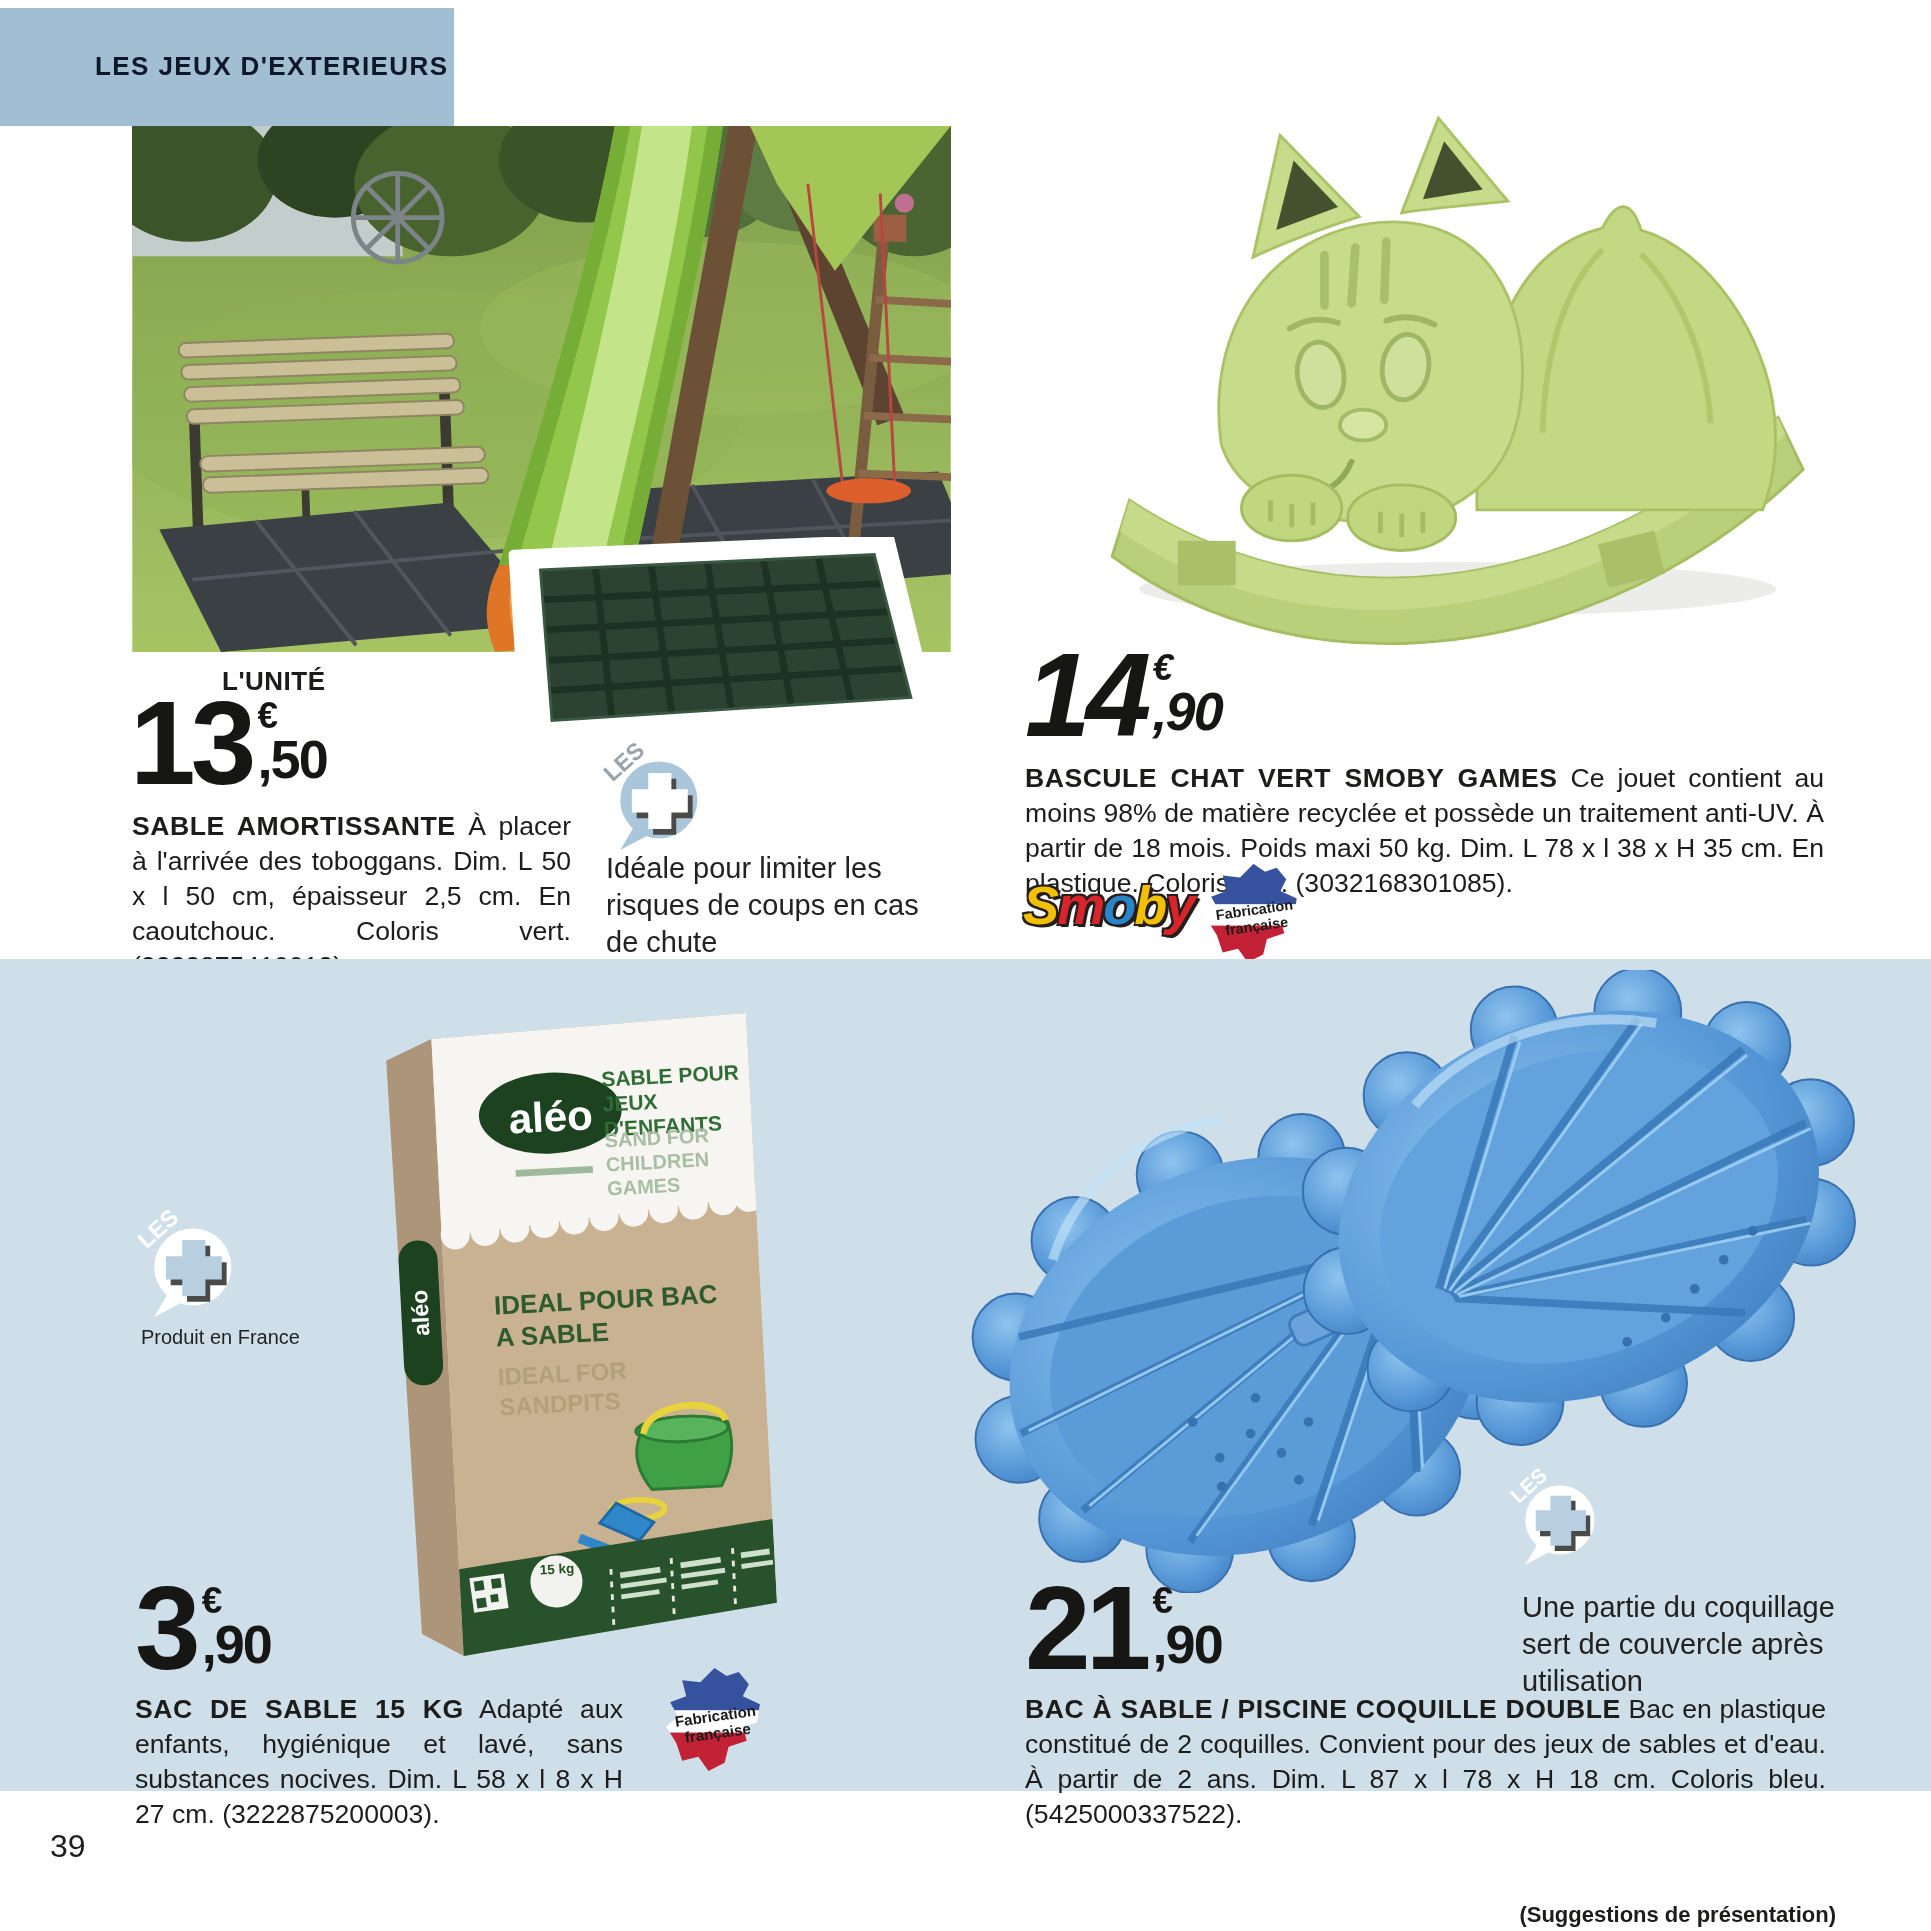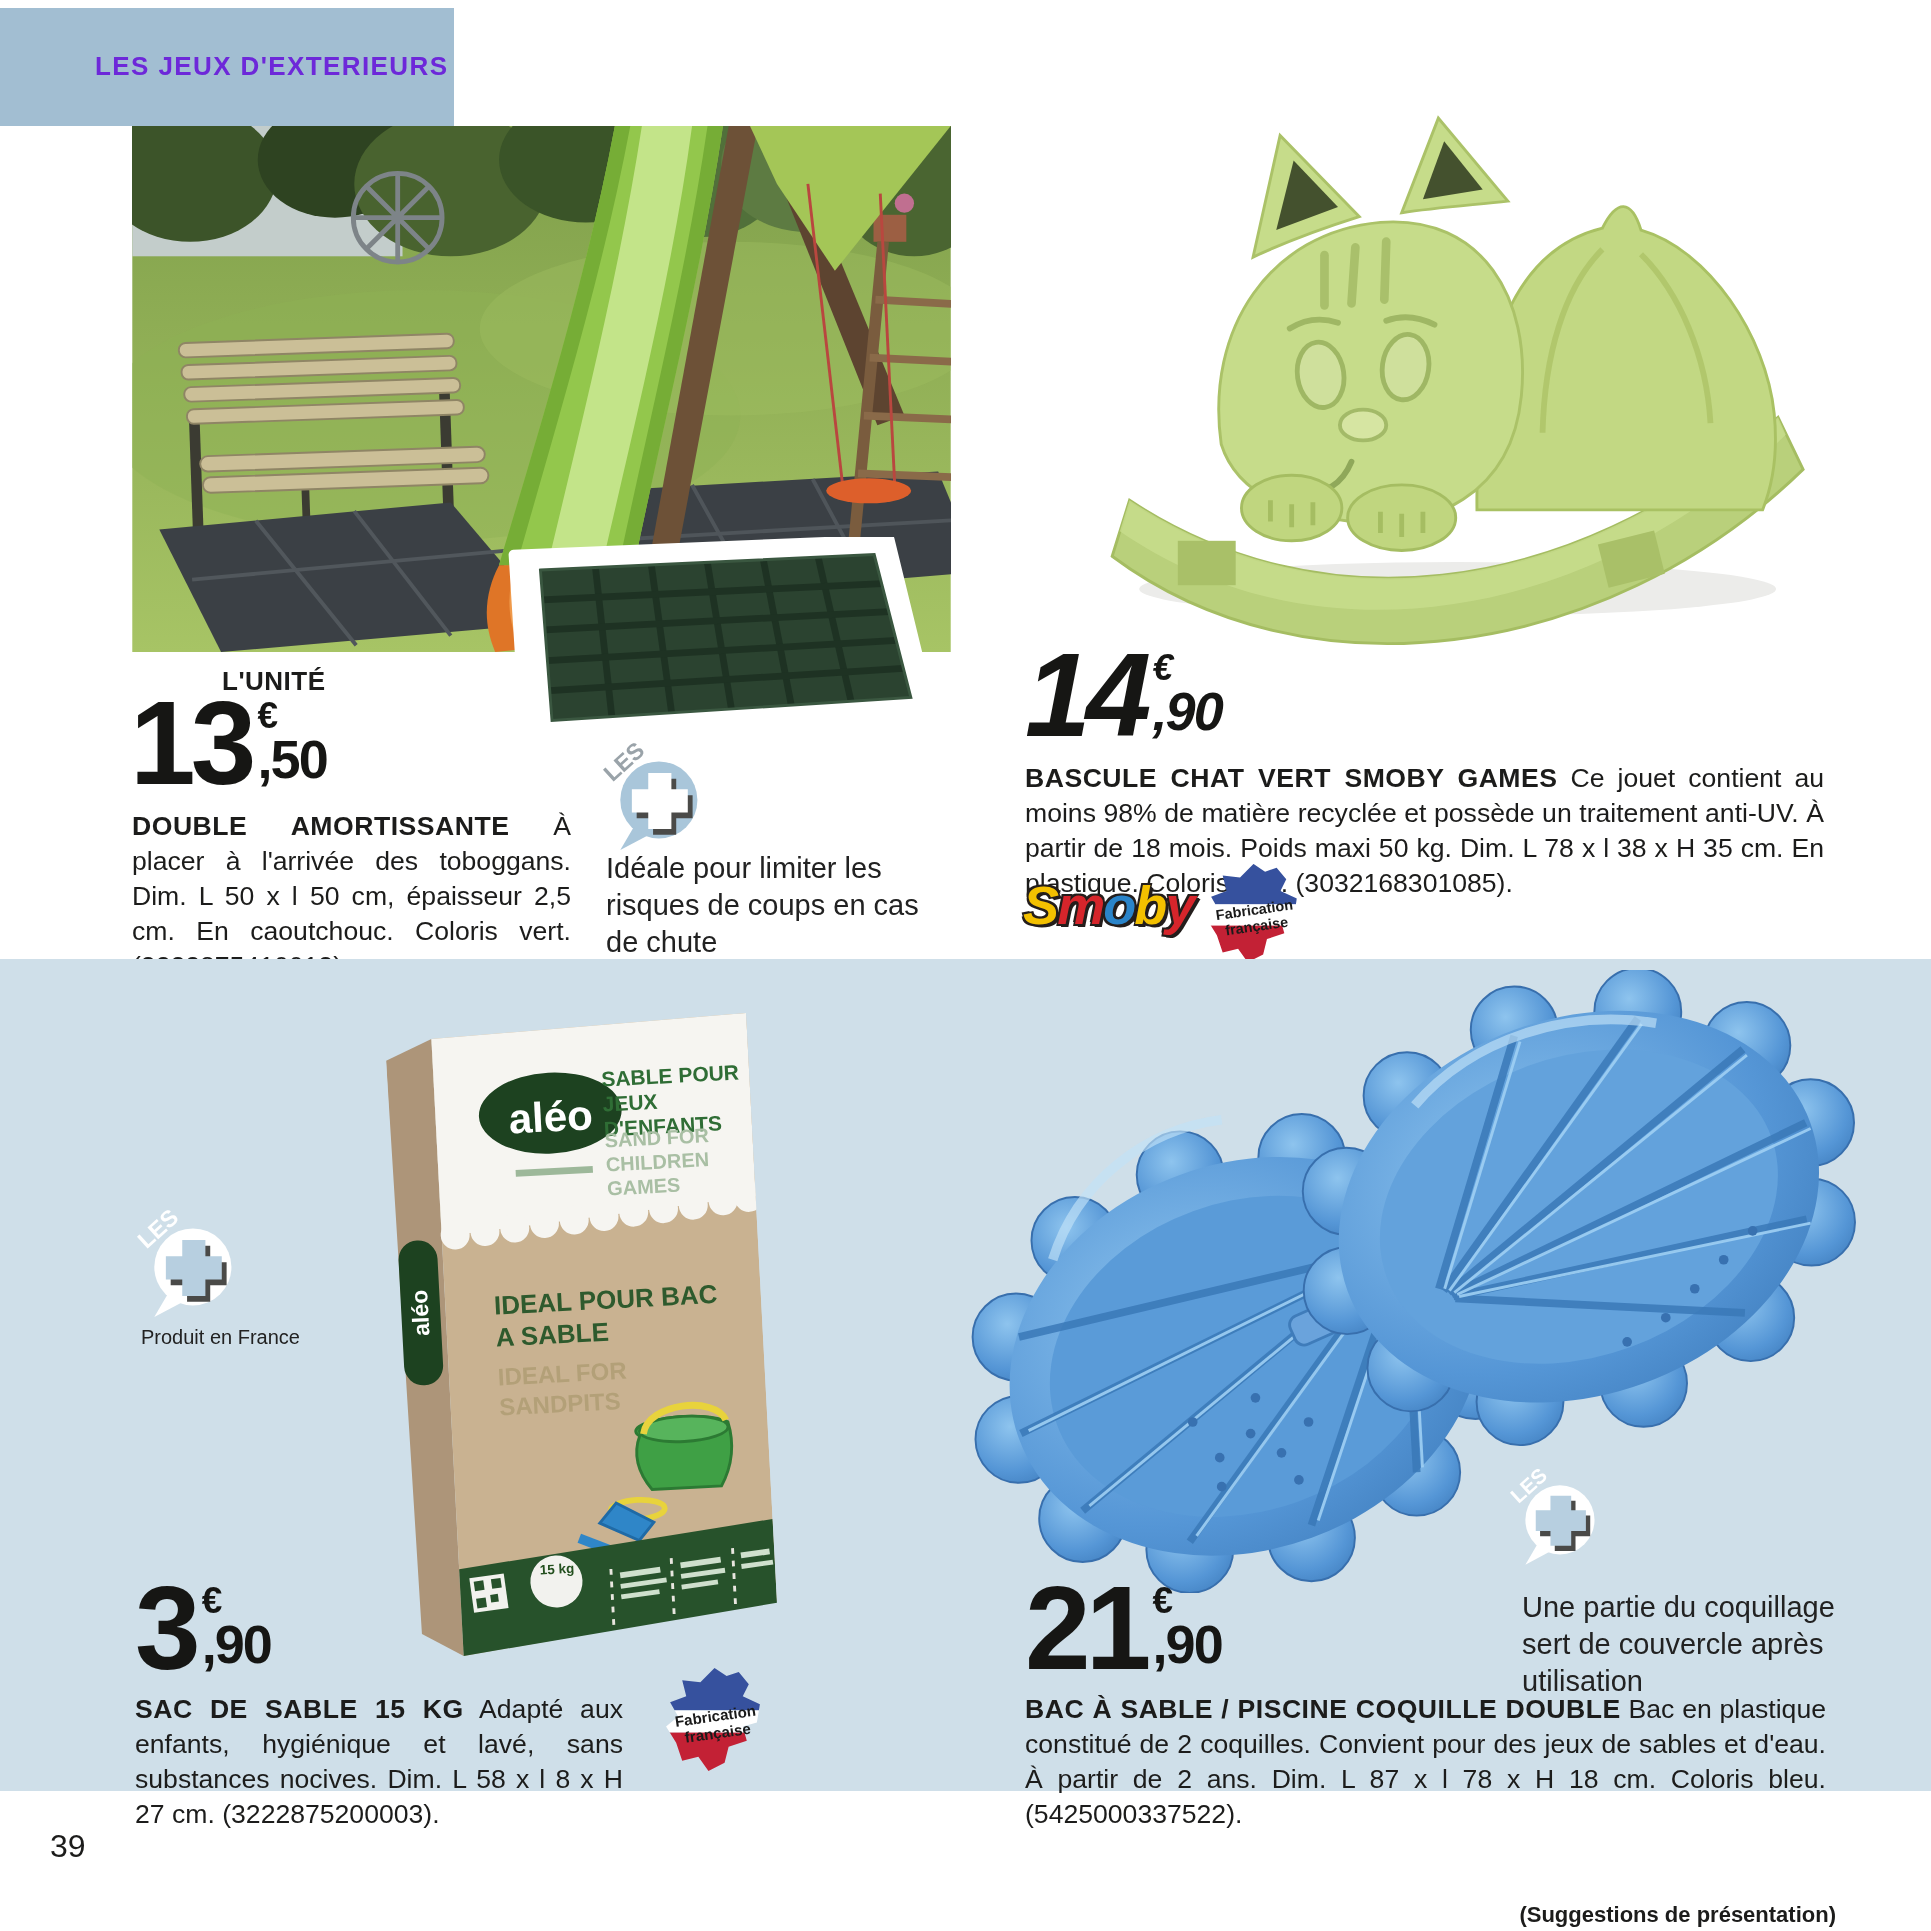--- a/index.html
+++ b/index.html
@@ -3,21 +3,21 @@
 <meta charset="utf-8">
 <style>
   html,body{margin:0;padding:0;background:#ffffff;}
   body{font-family:"Liberation Sans", sans-serif;color:#1c1c1b;}
   #page{position:relative;width:1931px;height:1931px;background:#ffffff;overflow:hidden;}
 
   .abs{position:absolute;}
 
   
   #banner{left:0;top:7.7px;width:454px;height:118px;background:#a2bed2;display:flex;align-items:center;}
-  #banner .t{margin-left:95px;color:#6d28d9;font-weight:bold;font-size:26px;letter-spacing:1.4px;}
+  #banner .t{margin-left:95px;color:#0f172a;font-weight:bold;font-size:26px;letter-spacing:1.4px;}
 
   
   #photo{left:132px;top:126px;width:819px;height:526px;overflow:hidden;}
   #inset-tile{left:498px;top:537px;width:436px;height:205px;}
 
   
   .price{display:flex;align-items:flex-start;color:#161614;font-weight:bold;}
   .p-int{font-size:118px;line-height:0.78;letter-spacing:-4.8px;}
   .p-side{display:flex;flex-direction:column;margin-left:5.8px;}
   .p-eur{font-size:37px;line-height:1;}
@@ -176,21 +176,21 @@
 
   <div class="abs unit-label" style="left:174px;top:666px;">L'UNITÉ</div>
   <div class="abs price" style="left:130px;top:697px;">
     <span class="p-int">13</span>
     <span class="p-side">
       <span class="p-eur">€</span>
       <span class="p-cents">,50</span>
     </span>
   </div>
   <p class="desc abs" style="left:132px;top:809px;width:439px;">
-    <b>DOUBLE AMORTISSANTE</b><span> À placer à l'arrivée des toboggans. Dim. L 50 x l 50 cm, épaisseur 2,5 cm. En caoutchouc. Coloris vert. (3222875410013).</span>
+    <b>SABLE AMORTISSANTE</b><span> À placer à l'arrivée des toboggans. Dim. L 50 x l 50 cm, épaisseur 2,5 cm. En caoutchouc. Coloris vert. (3222875410013).</span>
   </p>
 
   <div class="abs lesplus" style="left:601px;top:742px;">
     <svg viewBox="0 0 112 118" width="108" height="114">
       <text transform="translate(12,42) rotate(-42)" font-size="24" font-weight="bold" fill="#9aa3a9">LES</text>
       <circle cx="60" cy="60" r="40" fill="#a9c6da"></circle>
       <polygon points="34,88 20,112 48,97" fill="#a9c6da"></polygon>
       <path d="M49,32 h24 v17 h17 v24 h-17 v17 h-24 v-17 h-17 v-24 h17 Z" transform="translate(5,6)" fill="#4a4a48"></path>
       <path d="M49,32 h24 v17 h17 v24 h-17 v17 h-24 v-17 h-17 v-24 h17 Z" fill="#ffffff"></path>
     </svg>

